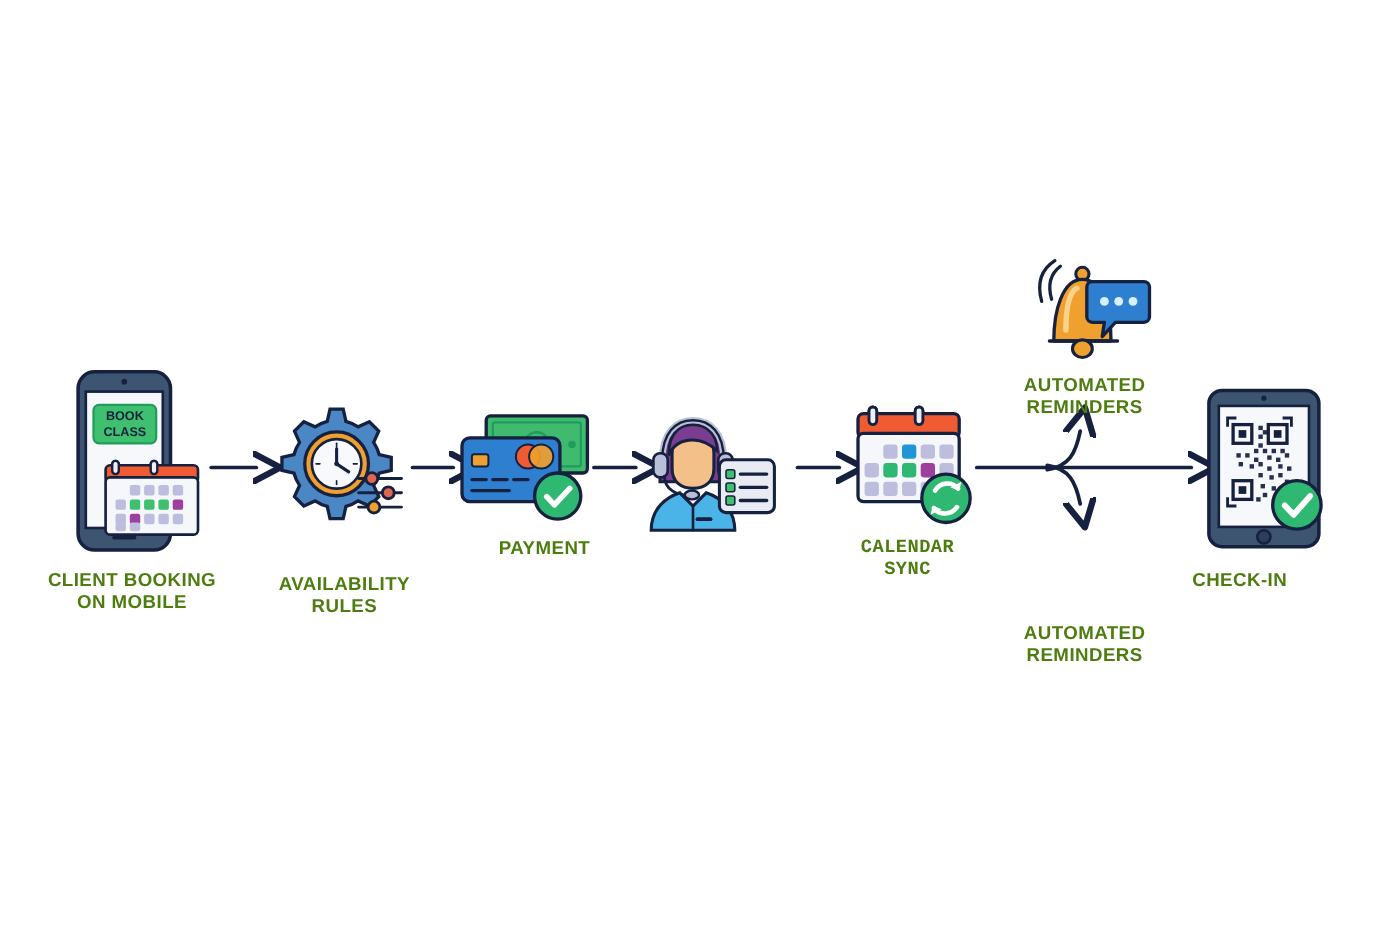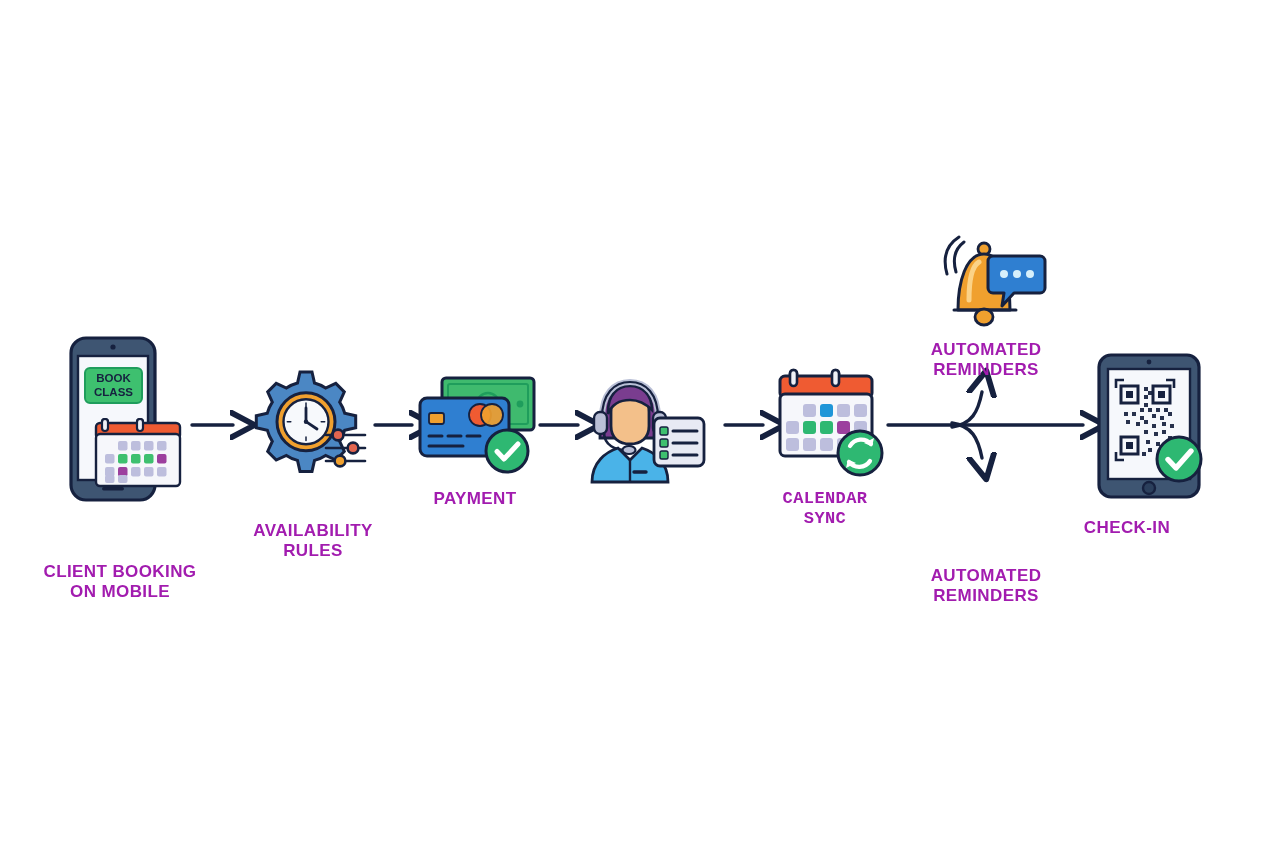--- a/index.html
+++ b/index.html
@@ -10,21 +10,21 @@
     font-family:"Liberation Sans", sans-serif;
     overflow:hidden;
     position:relative;
   }
   #canvas{position:absolute;inset:0;}
   .node{position:absolute;text-align:right;}
   .label{
     position:absolute;
     text-align:center;
     font-weight:bold;
-    color:#a21caf;
+    color:#4d7c0f;
     letter-spacing:.4px;
     line-height:1.18;
     font-size:17px;
     white-space:pre-line;
     text-transform:uppercase;
   }
   svg{display:block;overflow:visible;}
   .arrow-layer{position:absolute;inset:0;pointer-events:none;}
 </style>
 </head>
@@ -88,21 +88,21 @@
         <rect x="56" y="133" width="9.5" height="9.5" rx="2" fill="#9c3f9e"></rect>
         <rect x="69" y="133" width="9.5" height="9.5" rx="2" fill="#bdbedd"></rect>
         <rect x="82" y="133" width="9.5" height="9.5" rx="2" fill="#bdbedd"></rect>
         <rect x="95" y="133" width="9.5" height="9.5" rx="2" fill="#bdbedd"></rect>
 
         <rect x="43" y="141" width="9.5" height="8" rx="2" fill="#bdbedd"></rect>
         <rect x="56" y="141" width="9.5" height="8" rx="2" fill="#bdbedd"></rect>
       </g>
     </svg>
   </div>
-  <div class="label" style="left:20px;top:518px;width:200px;margin-top:44px;">CLIENT BOOKING
+  <div class="label" style="left:20px;top:518px;width:200px;">CLIENT BOOKING
 ON MOBILE</div>
 
   <div class="node" style="left:248px;top:366px;width:128px;height:112px;">
     <svg width="128" height="112" viewBox="0 0 128 112">
 
       <g>
         <path d="M52,6 L64,6 L66.5,17 Q72.5,18.6 77.6,22 L87.8,17.4 L96.3,25.9 L91.7,36.1
                  Q95.1,41.2 96.7,47.2 L107.7,49.7 L107.7,61.7 L96.7,64.2 Q95.1,70.2 91.7,75.3
                  L96.3,85.5 L87.8,94 L77.6,89.4 Q72.5,92.8 66.5,94.4 L64,105.4 L52,105.4
                  L49.5,94.4 Q43.5,92.8 38.4,89.4 L28.2,94 L19.7,85.5 L24.3,75.3
@@ -159,21 +159,21 @@
           <line x1="11" y1="70" x2="45" y2="70"></line>
         </g>
       </g>
 
       <g>
         <circle cx="89" cy="75" r="21" fill="#2eb872" stroke="#16213f" stroke-width="3"></circle>
         <path d="M79,75.5 L86,83 L100,68" fill="none" stroke="#ffffff" stroke-width="5" stroke-linecap="round" stroke-linejoin="round"></path>
       </g>
     </svg>
   </div>
-  <div class="label" style="left:400px;top:489px;width:150px;">PAYMENT</div>
+  <div class="label" style="left:420px;top:489px;width:150px;">PAYMENT</div>
 
   <div class="node" style="left:578px;top:374px;width:130px;height:106px;">
     <svg width="130" height="108" viewBox="0 0 130 108">
       <g>
 
         <path d="M22,54 C22,24 37,10 52,10 C67,10 82,24 82,54 L82,64 L22,64 Z" fill="#7a3d8f" stroke="#16213f" stroke-width="2.8"></path>
 
         <path d="M33,38 C33,24 41,18 52,18 C63,18 71,24 71,38 L71,52
                  C71,64 63,70 52,70 C41,70 33,64 33,52 Z" fill="#f3c08a" stroke="#16213f" stroke-width="2.8"></path>
 

